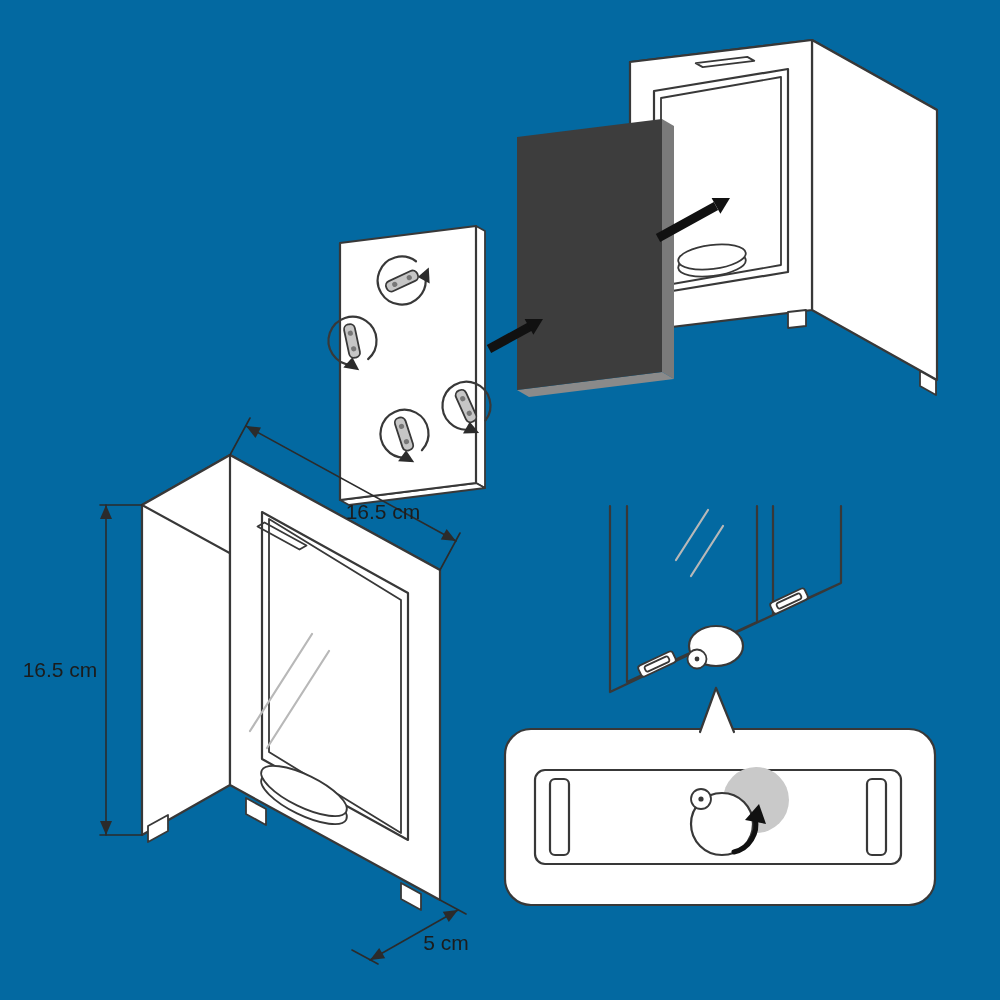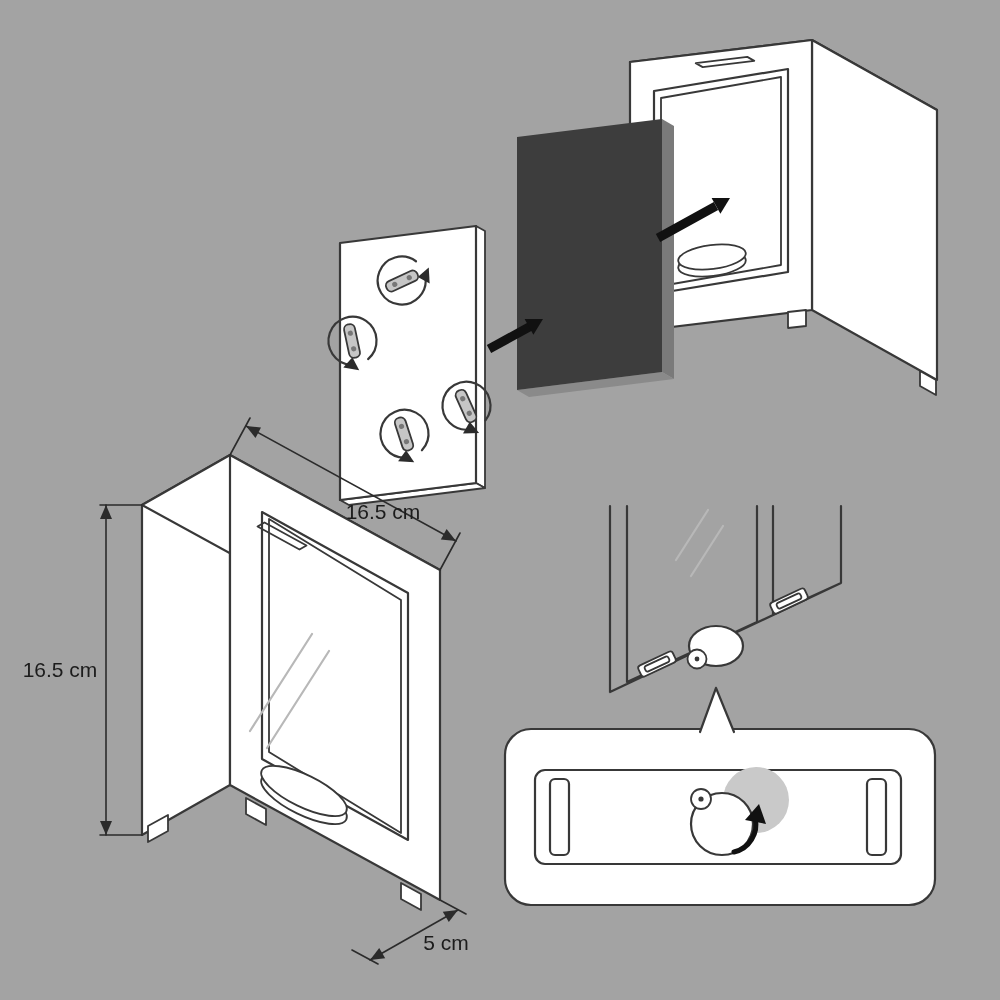--- a/index.html
+++ b/index.html
@@ -1,16 +1,16 @@
 <!DOCTYPE html>
 <html><head>
 <meta charset="utf-8">
 <style>
   html,body{margin:0;padding:0;background:#fff;}
-  .canvas{position:relative;width:1000px;height:1000px;background:#a3a3a3;overflow:hidden;
+  .canvas{position:relative;width:1000px;height:1000px;background:#0369a1;overflow:hidden;
           font-family:"Liberation Sans",sans-serif;}
   svg{position:absolute;left:0;top:0;}
   .ln{fill:none;stroke:#383838;stroke-width:2.2;stroke-linejoin:round;stroke-linecap:round;}
   .thin{fill:none;stroke:#383838;stroke-width:1.8;stroke-linejoin:round;stroke-linecap:round;}
   .fw{fill:#ffffff;stroke:#383838;stroke-width:2.2;stroke-linejoin:round;}
   .fw18{fill:#ffffff;stroke:#383838;stroke-width:1.8;stroke-linejoin:round;}
   .dim{fill:none;stroke:#2b2b2b;stroke-width:1.6;stroke-linecap:round;}
   .ah{fill:#2b2b2b;stroke:none;}
   .glass{fill:none;stroke:#b8b8b8;stroke-width:2.2;stroke-linecap:round;}
   .dim-label{font:21px "Liberation Sans",sans-serif;fill:#1c1c1c;}

